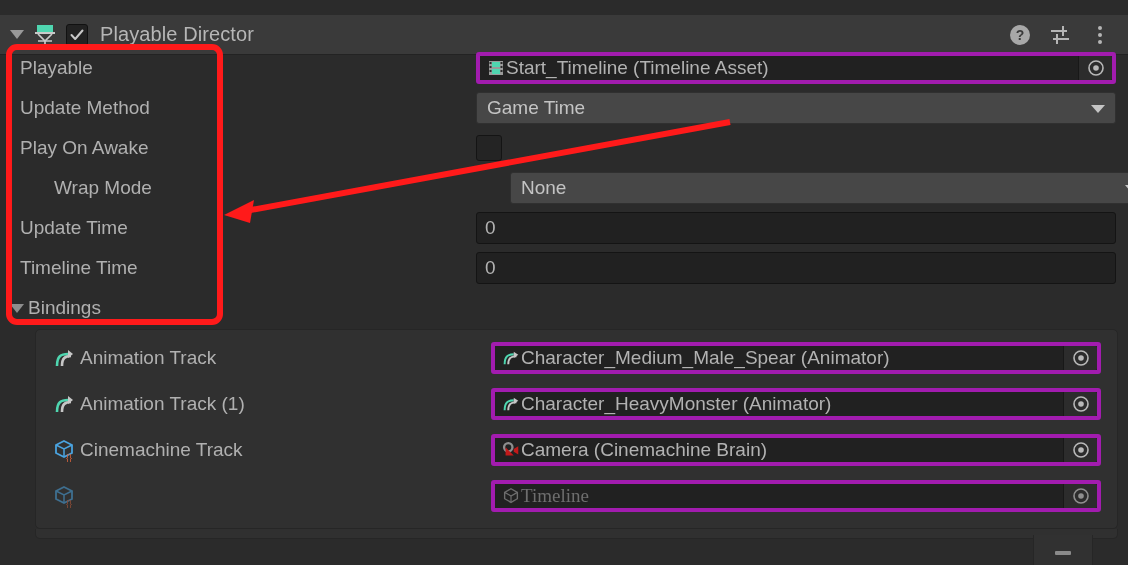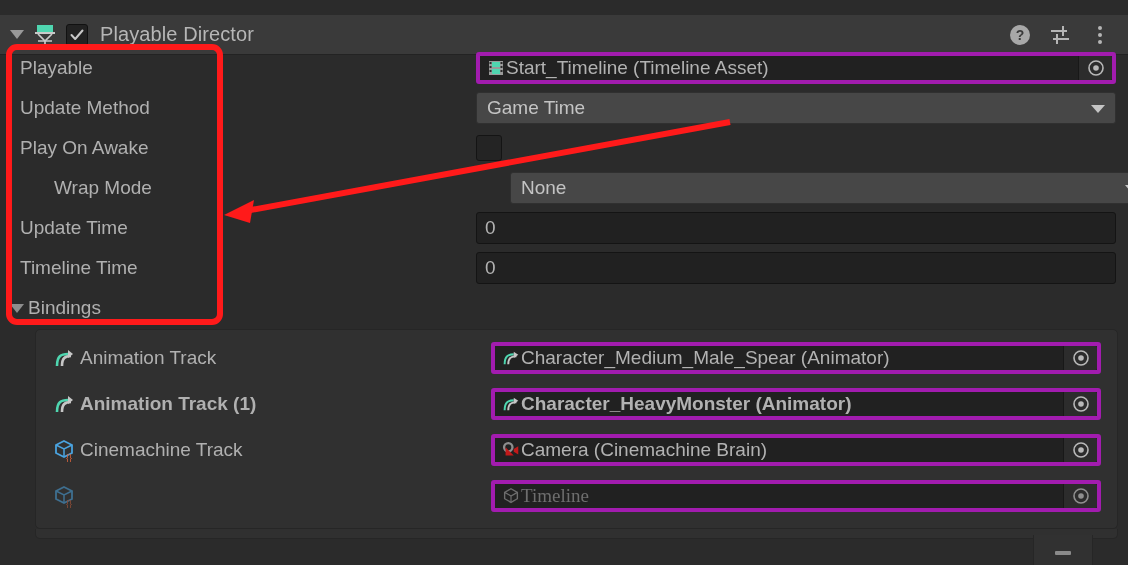--- a/index.html
+++ b/index.html
@@ -273,21 +273,21 @@
             <span class="picker">
               <svg viewBox="0 0 20 20">
                 <circle cx="10" cy="10" r="7" fill="none" stroke="#b8b8b8" stroke-width="1.6"></circle>
                 <circle cx="10" cy="10" r="2.8" fill="#b8b8b8"></circle>
               </svg>
             </span>
           </div>
         </div>
       </div>
 
-      <div class="bind-row" style="top:51px;font-weight:bold;">
+      <div class="bind-row" style="top:51px;">
         <div class="bind-lbl">
           <span class="ticon">
             <svg viewBox="0 0 24 24">
               <path d="M5 20 C5 10, 9 8, 16 8" stroke="#4fd6b0" stroke-width="2.6" fill="none"></path>
               <path d="M10 20 C10 12, 13 10, 19 10" stroke="#c6c6c6" stroke-width="2.6" fill="none"></path>
               <path d="M16 4 L21 8 L16 12 Z" fill="#c6c6c6"></path>
             </svg>
           </span>
           <span>Animation Track (1)</span>
         </div>

